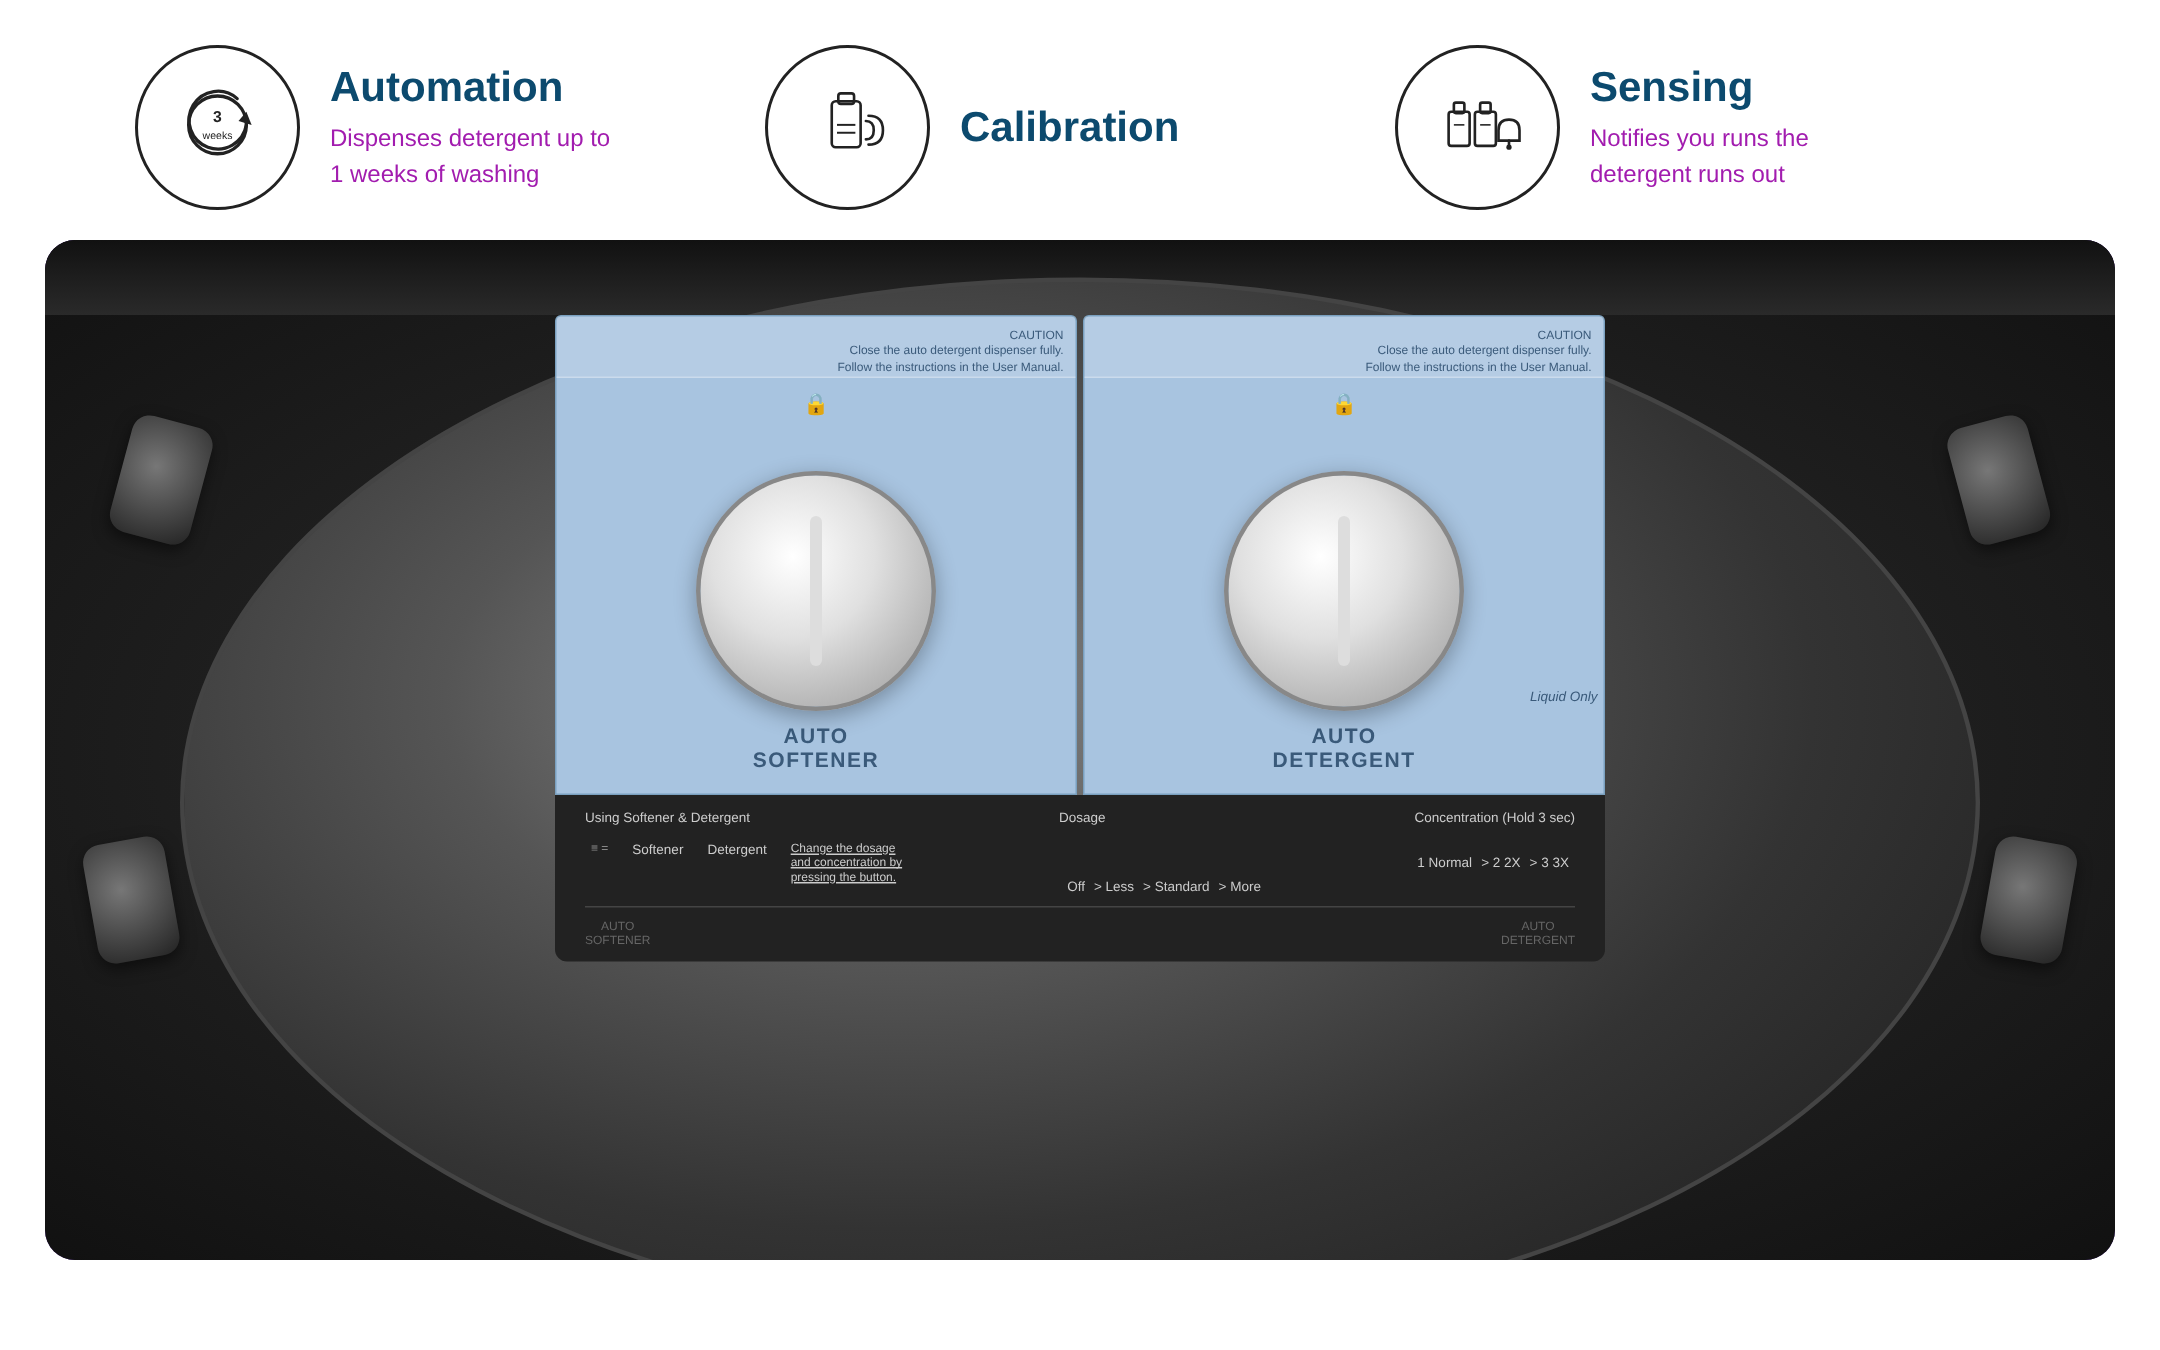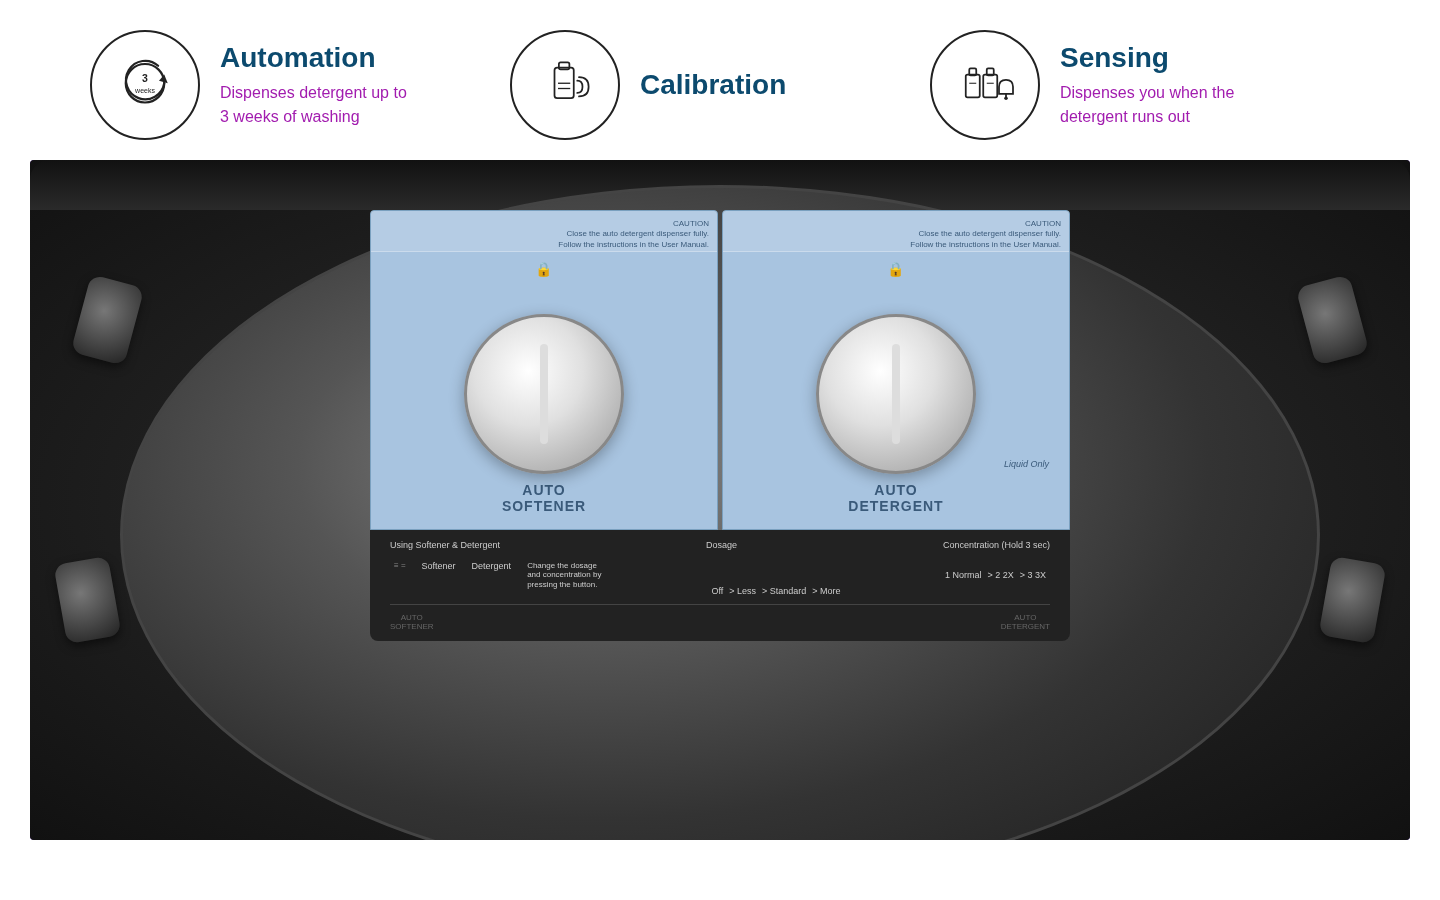--- a/index.html
+++ b/index.html
@@ -72,21 +72,21 @@
     
     .icon-svg {
       width: 70px;
       height: 70px;
     }
 
     
     .machine-section {
       width: 1380px;
       height: 680px;
-      border-radius: 4px;
+      border-radius: 20px;
       overflow: hidden;
       position: relative;
       background: #4c1d95;
       margin: 0 auto;
     }
 
     .machine-bg {
       width: 100%;
       height: 100%;
       position: relative;
@@ -203,21 +203,21 @@
       top: 50px;
       left: 50%;
       transform: translateX(-50%);
       font-size: 14px;
       color: #5a7a9a;
     }
 
     .liquid-only {
       position: absolute;
       bottom: 60px;
-      right: 20px;
+      right: 4px;
       font-size: 9px;
       color: #3a5a7a;
       font-style: italic;
     }
 
     .dispensers-bottom {
       width: 100%;
       background: #222;
       border-radius: 0 0 8px 8px;
       padding: 10px 20px;
@@ -293,21 +293,21 @@
           <polygon points="62,28 66,38 56,35" fill="#222"></polygon>
 
           <text x="40" y="36" text-anchor="middle" font-size="12" font-weight="bold" fill="#222">3</text>
           <text x="40" y="49" text-anchor="middle" font-size="8" fill="#222">weeks</text>
         </svg>
       </div>
       <div class="feature-text">
         <span class="feature-title">Automation</span>
         <span class="feature-desc">
           <span>Dispenses detergent up to</span><br>
-          <span>3 weeks of washing</span>
+          <span>1 weeks of washing</span>
         </span>
       </div>
     </div>
 
     <div class="feature-item">
       <div class="feature-icon-wrap">
         <svg class="icon-svg" viewBox="0 0 80 80">
 
           <rect x="28" y="20" width="22" height="35" rx="3" stroke="#222" stroke-width="2" fill="none"></rect>
           <rect x="33" y="14" width="12" height="8" rx="2" stroke="#222" stroke-width="2" fill="none"></rect>
@@ -338,21 +338,21 @@
           <line x1="64" y1="50" x2="64" y2="54" stroke="#222" stroke-width="2" stroke-linecap="round"></line>
           <circle cx="64" cy="55" r="2" fill="#222"></circle>
 
           <line x1="22" y1="38" x2="30" y2="38" stroke="#222" stroke-width="1.2"></line>
           <line x1="42" y1="38" x2="50" y2="38" stroke="#222" stroke-width="1.2"></line>
         </svg>
       </div>
       <div class="feature-text">
         <span class="feature-title">Sensing</span>
         <span class="feature-desc">
-          <span>Dispenses you when the</span><br>
+          <span>Notifies you runs the</span><br>
           <span>detergent runs out</span>
         </span>
       </div>
     </div>
 
   </div>
 
   <div class="machine-section">
     <div class="machine-bg">
 
@@ -400,21 +400,21 @@
           <div class="dispenser-bottom-row">
             <span class="dispenser-bottom-text">Using Softener &amp; Detergent</span>
             <span class="dispenser-bottom-text">Dosage</span>
             <span class="dispenser-bottom-text">Concentration (Hold 3 sec)</span>
           </div>
           <div class="dispenser-bottom-row" style="justify-content: space-between; padding: 0 4px;">
             <div style="display:flex; gap:16px;">
               <span class="auto-label" style="font-size:8px;color:#888;">≡ =</span>
               <span class="dispenser-bottom-text">Softener</span>
               <span class="dispenser-bottom-text">Detergent</span>
-              <span class="dispenser-bottom-text" style="font-size:8px;max-width:80px;line-height:1.2;">Change the dosage and concentration by pressing the button.</span>
+              <span class="dispenser-bottom-text" style="font-size:8px;max-width:80px;line-height:1.2;text-decoration:underline;">Change the dosage and concentration by pressing the button.</span>
             </div>
             <div style="display:flex; gap:6px; align-items:center;margin-top:32px;">
               <span class="dispenser-bottom-text">Off</span>
               <span class="dispenser-bottom-text">&gt; Less</span>
               <span class="dispenser-bottom-text">&gt; Standard</span>
               <span class="dispenser-bottom-text">&gt; More</span>
             </div>
             <div style="display:flex; gap:6px; align-items:center;">
               <span class="dispenser-bottom-text">1 Normal</span>
               <span class="dispenser-bottom-text">&gt; 2 2X</span>

